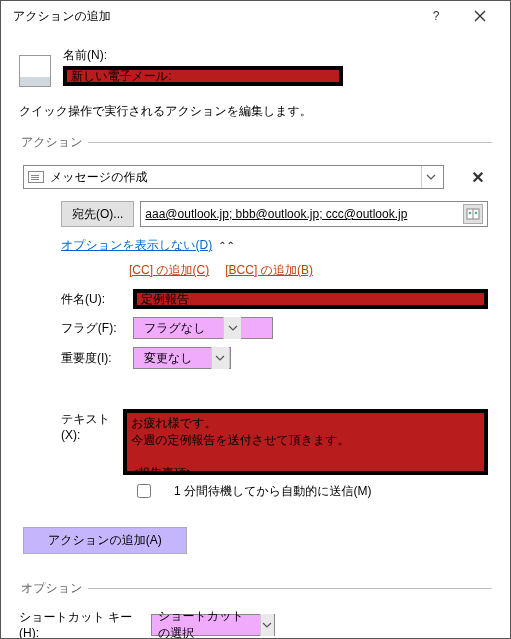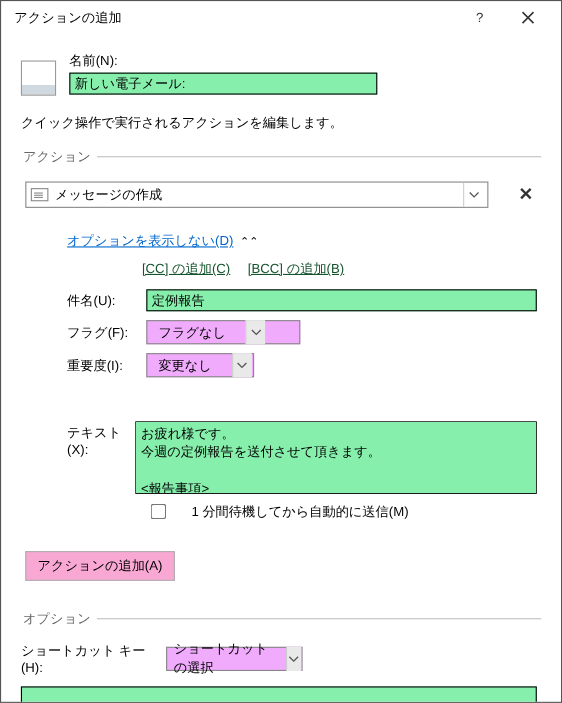--- a/index.html
+++ b/index.html
@@ -5,21 +5,21 @@
 * { box-sizing: border-box; font-family: "Yu Gothic UI", "Meiryo UI", sans-serif; font-size: 12px; }
 body { margin: 0; background: #fff; width: 511px; height: 639px; border: 1px solid #555; overflow: hidden; }
 .titlebar { height: 30px; display: flex; align-items: center; padding: 0 8px; }
 .titlebar .title { flex: 1; padding-left: 4px; }
 .titlebar .tbtn { width: 44px; height: 30px; display: flex; align-items: center; justify-content: center; color: #333; }
 .content { padding: 16px 18px 14px 18px; }
 .icon-name-row { display: flex; align-items: flex-start; gap: 12px; margin-bottom: 16px; }
 .mailicon { width: 32px; height: 32px; border: 1px solid #999; background: linear-gradient(#fff 70%, #d0d8e0 70%); margin-top: 8px; }
 .namecol { flex: 1; }
 .namecol label { display: block; margin-bottom: 2px; }
-input[type=text], .textfield, textarea, select { border: 1px solid #000000; background: #86efac; padding: 2px 4px; font-family: inherit; font-size: 12px; }
+input[type=text], .textfield, textarea, select { border: 4px solid #000000; background: #b91c1c; padding: 2px 4px; font-family: inherit; font-size: 12px; }
 .desc { margin-bottom: 14px; }
 fieldset { border: none; border-top: 1px solid #c0c0c0; margin: 0; padding: 0; }
 legend { color: #666; padding-right: 6px; font-size: 12px; }
 .action-body { padding: 14px 4px 8px 4px; }
 .action-select-row { display: flex; align-items: center; gap: 24px; }
 .action-select { flex: 1; display: flex; align-items: center; border: 1px solid #888; height: 24px; padding: 0 4px; background: #fff; }
 .action-select .asicon { width: 16px; height: 12px; border: 1px solid #888; background: #fff; margin-right: 6px; position: relative; }
 .action-select .asicon::after { content: ""; position: absolute; left: 2px; top: 3px; width: 8px; height: 1px; background: #888; box-shadow: 0 2px 0 #888, 0 4px 0 #888; }
 .action-select .aslabel { flex: 1; }
 .dd { width: 18px; height: 22px; border-left: 1px solid #ccc; display: flex; align-items: center; justify-content: center; }
@@ -28,33 +28,33 @@
 .sub { padding: 12px 0 0 38px; }
 .torow { display: flex; align-items: stretch; gap: 6px; }
 .tobtn { border: 1px solid #adadad; background: #e1e1e1; padding: 3px 10px; }
 .toinput { flex: 1; display: flex; align-items: center; border: 1px solid #888; padding: 2px 4px; }
 .tolist { flex: 1; text-decoration: underline; color: #000; white-space: nowrap; overflow: hidden; }
 .book { width: 20px; height: 20px; border: 1px solid #adadad; background: #e1e1e1; display: flex; align-items: center; justify-content: center; margin-left: 4px; }
 .optrow { display: flex; justify-content: flex-start; align-items: center; gap: 6px; margin: 10px 0 8px 0; }
 .optrow a { color: #0066cc; text-decoration: underline; }
 .chev { font-size: 10px; }
 .ccrow { display: flex; gap: 16px; padding-left: 68px; margin-bottom: 10px; }
-.ccrow a { color: #14532d; text-decoration: underline; }
+.ccrow a { color: #c2410c; text-decoration: underline; }
 .frow { display: flex; align-items: center; gap: 8px; margin-bottom: 8px; }
 .flabel { width: 64px; }
 .frow input[type=text] { flex: 1; height: 20px; }
 .selwrap { display: inline-flex; align-items: center; border: 1px solid #888; height: 22px; background: #f0abfc; }
 .selwrap span { padding: 0 18px 0 10px; }
 .selwrap .dd { border-left: 1px solid #ccc; background: #e9e9e9; }
 textarea { width: 100%; height: 66px; resize: none; overflow-y: scroll; line-height: 1.4; }
 .texrow { display: flex; align-items: flex-start; gap: 8px; margin-bottom: 6px; margin-top: 40px; }
 .texrow .flabel { padding-top: 2px; }
 .checkrow { display: flex; align-items: center; gap: 20px; padding-left: 72px; margin: 6px 0; }
 .checkrow input { width: 14px; height: 14px; }
-.addbtn { border: 1px solid #adadad; background: #f9a8d4; padding: 4px 10px; margin: 20px 0 18px 0; }
+.addbtn { border: 1px solid #adadad; background: #c4b5fd; padding: 4px 24px; margin: 20px 0 18px 0; }
 .opt-body { padding: 12px 4px 0 0; }
 .orow { display: flex; align-items: center; gap: 8px; margin-bottom: 10px; }
 .olabel { width: 124px; }
 .orow input[type=text] { flex: 1; height: 22px; }
 </style>
 </head>
 <body>
 
 <div class="titlebar">
   <div class="title">アクションの追加</div>
@@ -87,20 +87,34 @@
           <div class="dd">
               <svg viewBox="0 0 10 10">
                 <path d="M1 3 L5 7 L9 3" stroke="#555" fill="none" stroke-width="1.2"></path>
               </svg>
             </div>
         </div>
         <div class="xbtn">✕</div>
       </div>
 
       <div class="sub">
+        <div class="torow">
+          <button class="tobtn"><span>宛先(O)...</span></button>
+          <div class="toinput">
+            <span class="tolist">aaa@outlook.jp; bbb@outlook.jp; ccc@outlook.jp</span>
+            <div class="book">
+              <svg width="14" height="12" viewBox="0 0 14 12">
+                  <rect x="1" y="1" width="12" height="10" fill="#fff" stroke="#888"></rect>
+                  <path d="M7 1 V11" stroke="#888"></path>
+                  <circle cx="4" cy="5" r="1.3" fill="#5a7"></circle>
+                  <circle cx="10" cy="5" r="1.3" fill="#5a7"></circle>
+                </svg>
+            </div>
+          </div>
+        </div>
 
         <div class="optrow">
           <a href="#">オプションを表示しない(D)</a>
           <span class="chev">⌃⌃</span>
         </div>
 
         <div class="ccrow">
           <a href="#">[CC] の追加(C)</a>
           <a href="#">[BCC] の追加(B)</a>
         </div>

